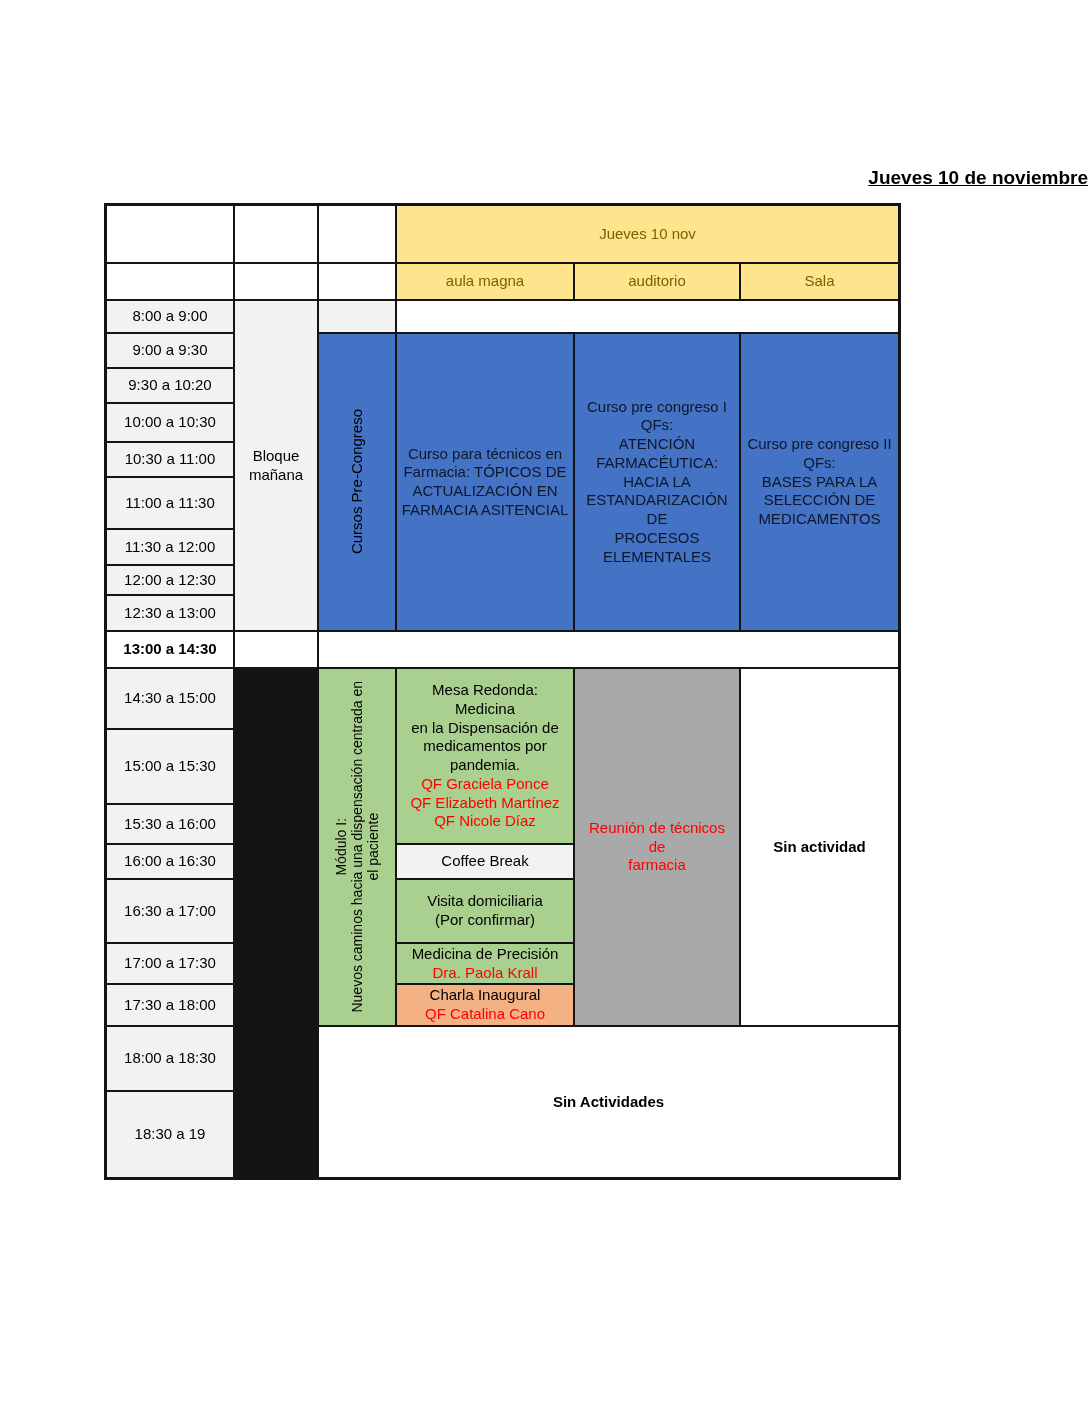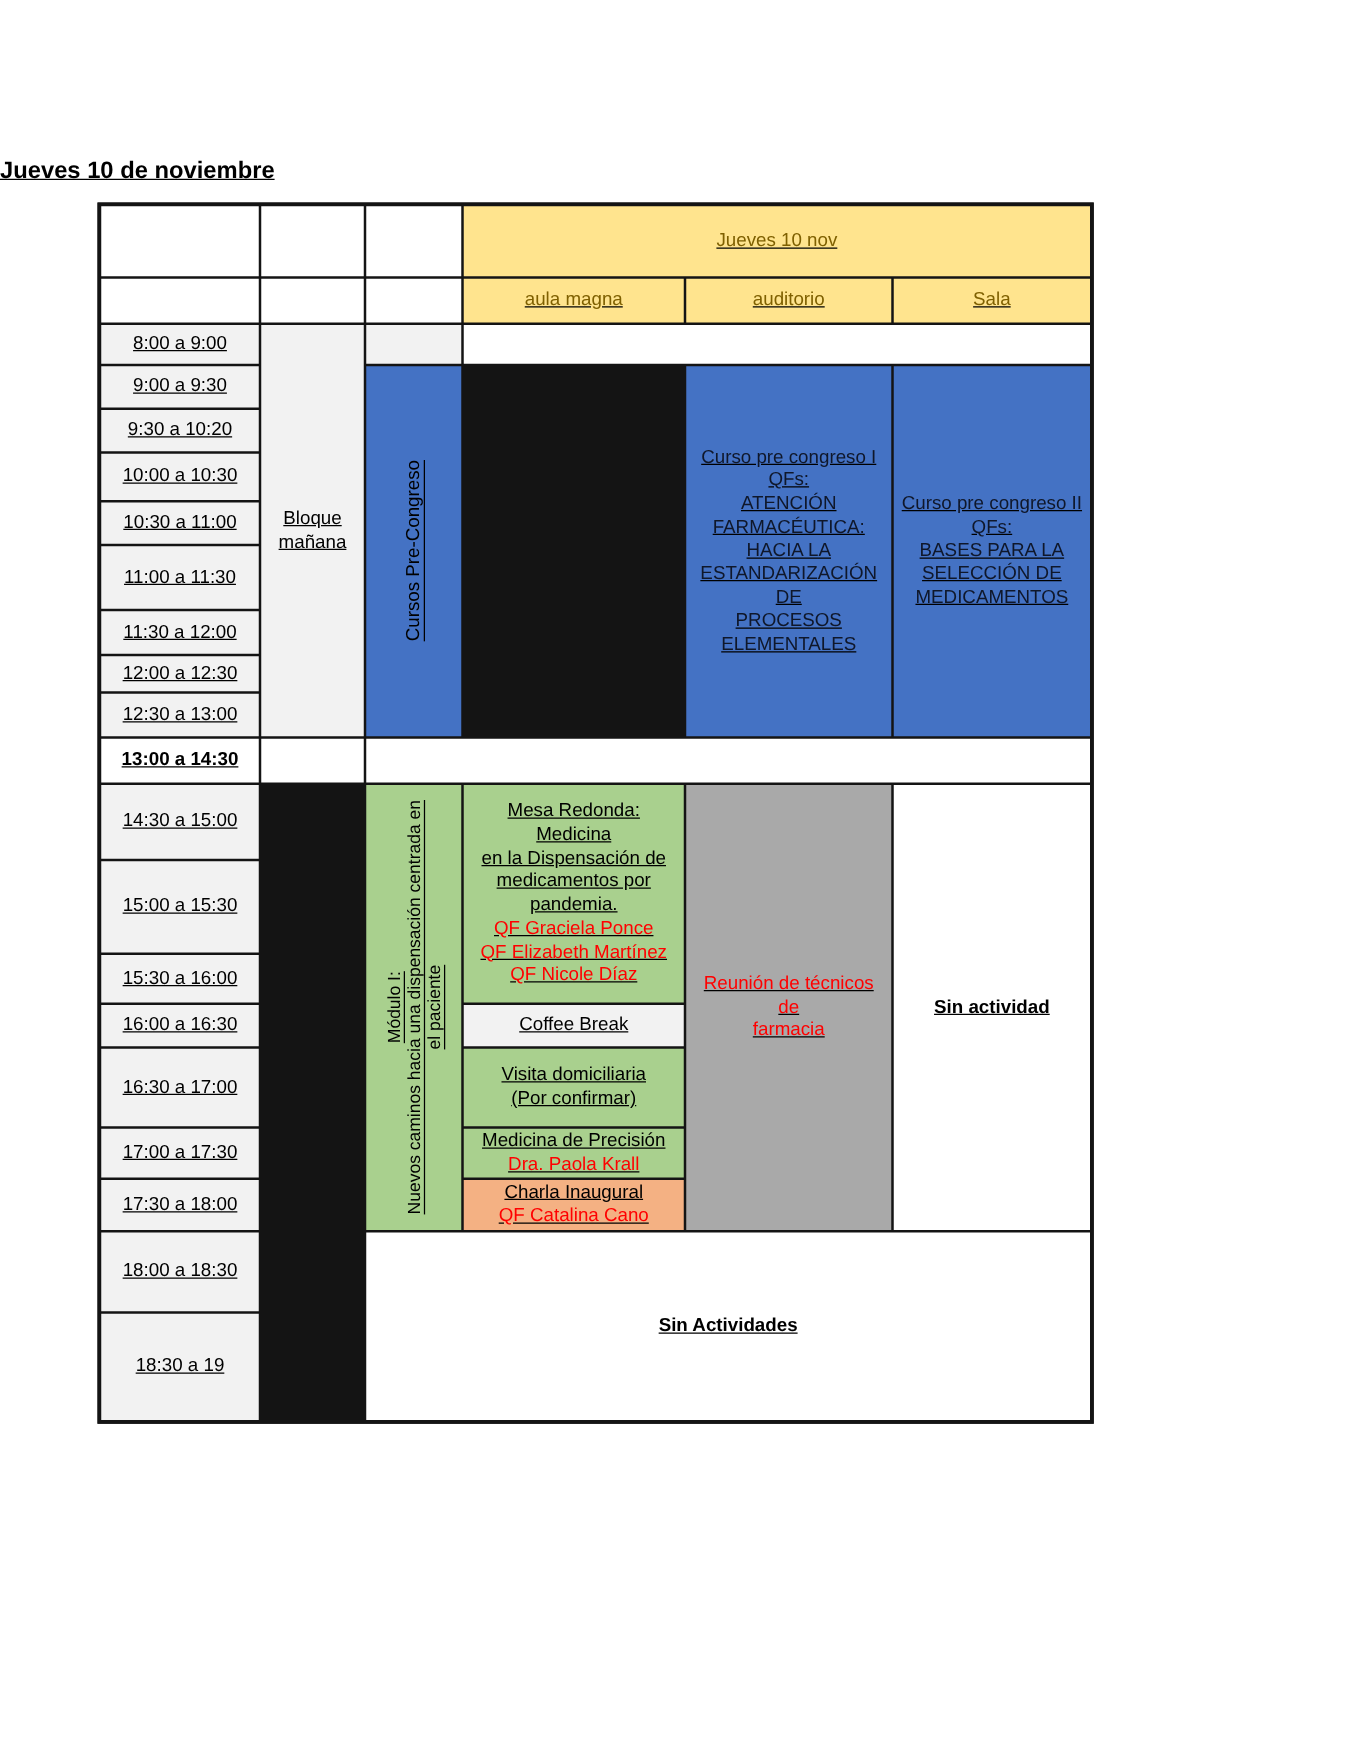--- a/index.html
+++ b/index.html
@@ -4,35 +4,35 @@
 <style>
   html,body { margin:0; padding:0; background:#fff; }
   body {
     width:1088px; height:1408px;
     font-family:"Liberation Sans", sans-serif;
     color:#000;
     position:relative;
   }
   .page-title {
     padding-top:126px;
-    text-align:left;
+    text-align:right;
     font-size:19px;
     font-weight:bold;
     text-decoration:underline;
+    margin-top:41px;
   }
   .schedule {
-    margin:14px 0 0 78px;
+    margin:14px 0 0 104px;
     display:grid;
     grid-template-columns:126px 82px 76px 176px 164px 157px;
     grid-template-rows:56px 35px 31px 33px 33px 37px 33px 50px 34px 28px 34px 35px 59px 73px 38px 33px 62px 39px 40px 63px 85px;
     gap:2px;
     background:#141414;
     border:3px solid #141414;
     width:max-content;
-    text-decoration:underline;
   }
   .cell {
     background:#fff;
     display:flex;
     align-items:center;
     justify-content:center;
     text-align:center;
     font-size:15px;
     line-height:1.25;
     overflow:hidden;
@@ -87,20 +87,24 @@
   <div class="cell gray" style="grid-area:11/1/12/2">12:30 a 13:00</div>
 
   <div class="cell gray pre" style="grid-area:3/2/12/3">Bloque mañana</div>
   <div class="cell gray" style="grid-area:3/3/4/4"></div>
   <div class="cell" style="grid-area:3/4/4/7"></div>
 
   <div class="cell blue" style="grid-area:4/3/12/4">
     <span class="vtext">Cursos Pre-Congreso</span>
   </div>
 
+  <div class="cell blue green-text pre pad" style="grid-area:4/4/12/5">Curso para técnicos en
+Farmacia: TÓPICOS DE
+ACTUALIZACIÓN EN
+FARMACIA ASITENCIAL</div>
   <div class="cell blue green-text pre pad" style="grid-area:4/5/12/6">Curso pre congreso I
 QFs:
 ATENCIÓN
 FARMACÉUTICA:
 HACIA LA
 ESTANDARIZACIÓN DE
 PROCESOS
 ELEMENTALES</div>
   <div class="cell blue green-text pre pad" style="grid-area:4/6/12/7">Curso pre congreso II
 QFs:

